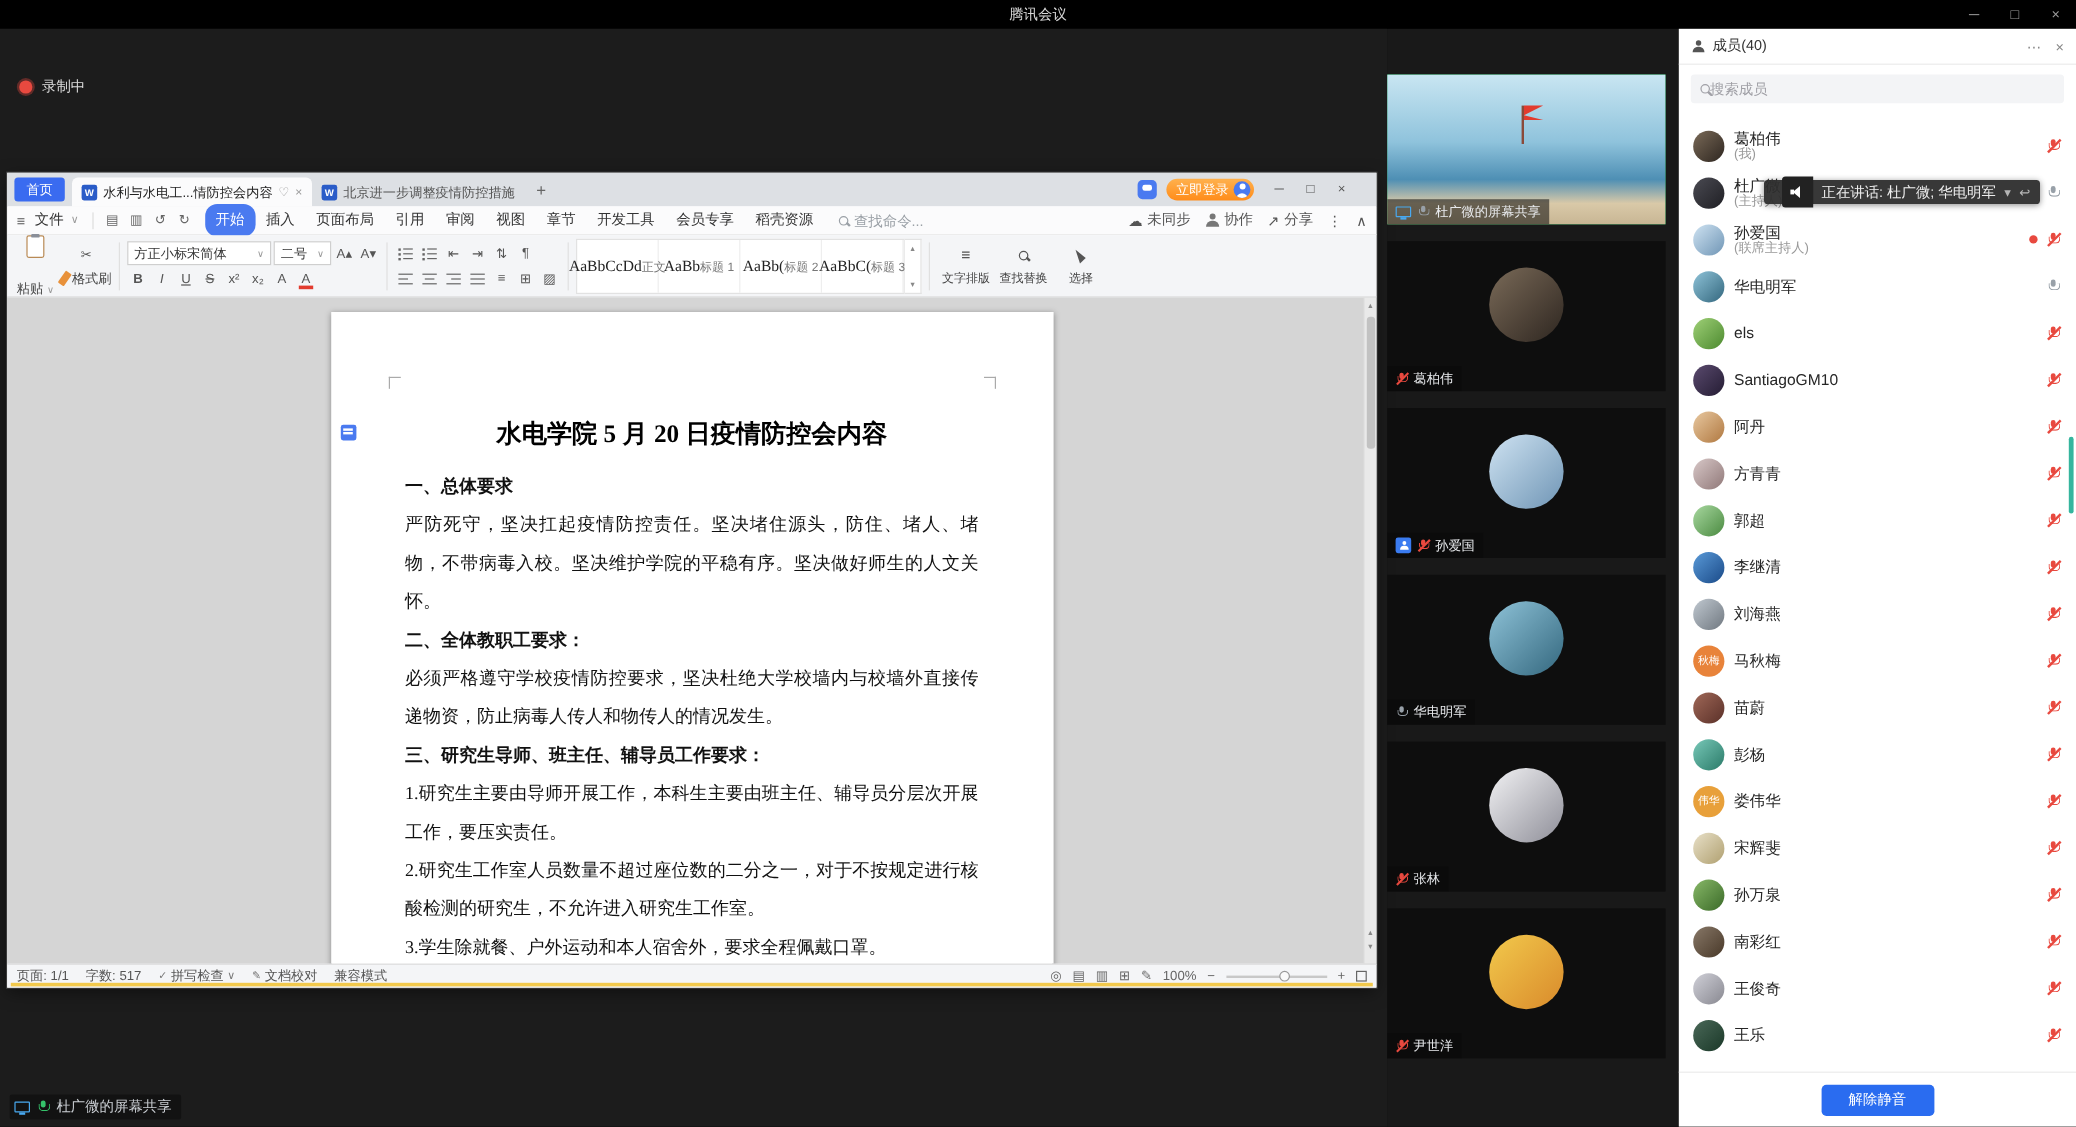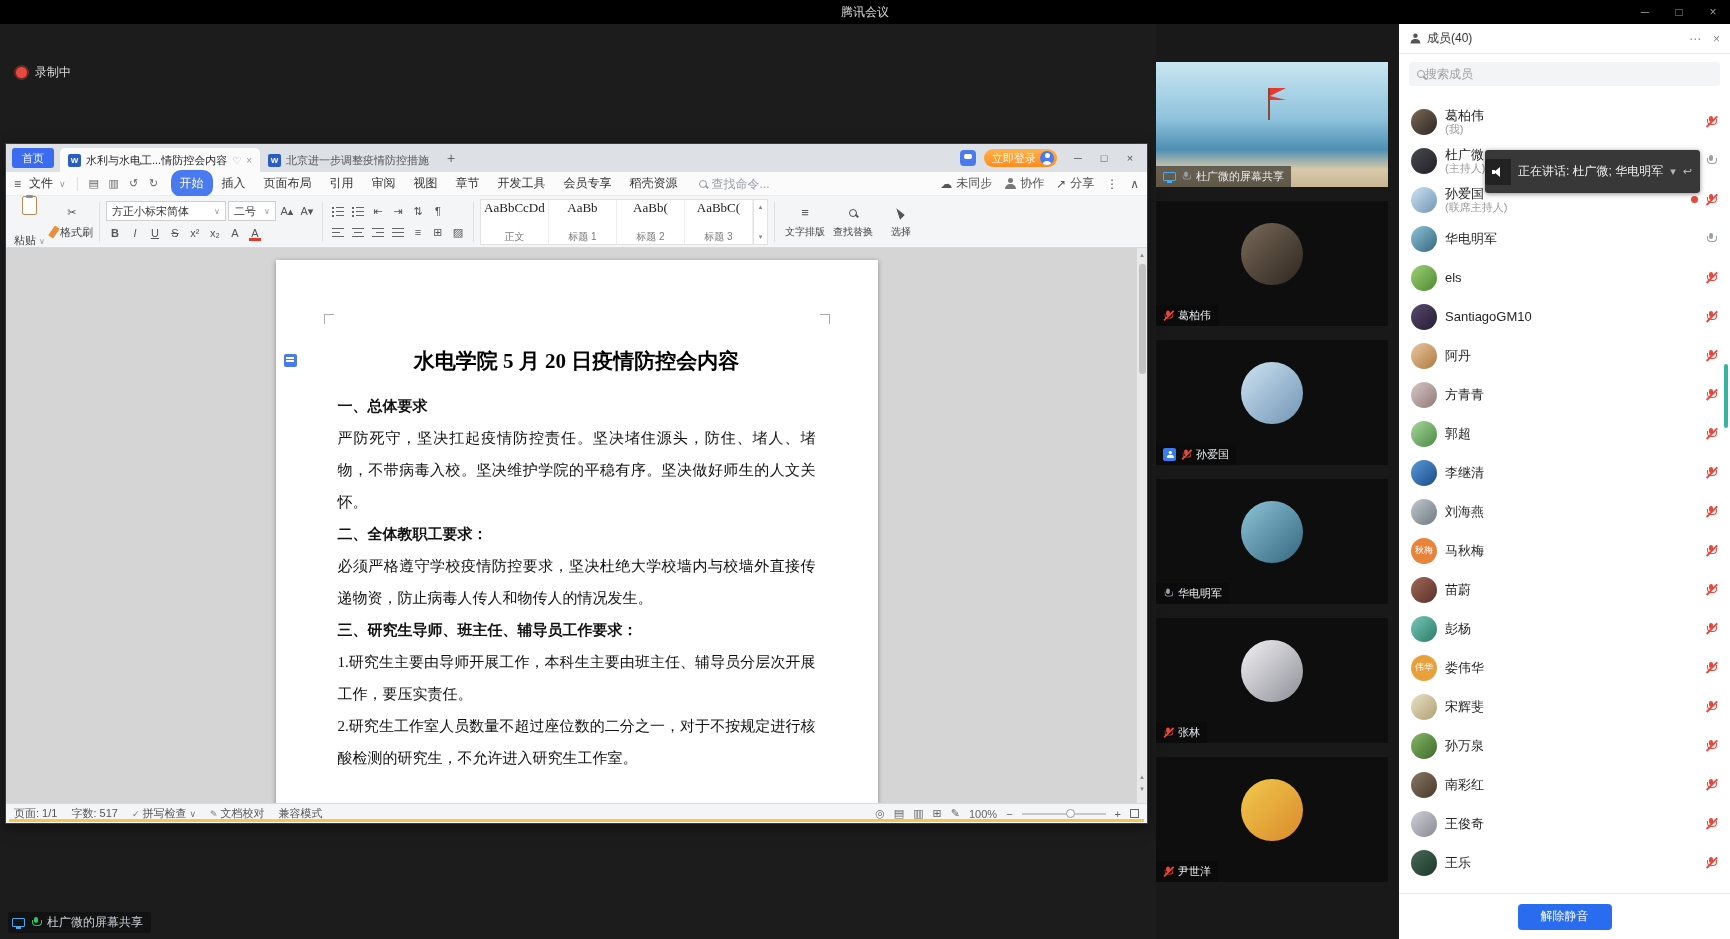--- a/index.html
+++ b/index.html
@@ -44,21 +44,21 @@
 .i-al,.i-bul{width:12px;height:9px;display:inline-block;background-repeat:no-repeat}
 .i-al{background-image:linear-gradient(#666,#666),linear-gradient(#666,#666),linear-gradient(#666,#666);background-size:12px 1px,8px 1px,12px 1px;background-position:0 0,0 4px,0 8px}
 .i-al.center{background-position:0 0,2px 4px,0 8px}
 .i-al.right{background-position:0 0,4px 4px,0 8px}
 .i-al.just{background-size:12px 1px,12px 1px,12px 1px}
 .i-bul{position:relative;background-image:linear-gradient(#666,#666),linear-gradient(#666,#666),linear-gradient(#666,#666);background-size:8px 1px,8px 1px,8px 1px;background-position:4px 0,4px 4px,4px 8px}
 .i-bul::before{content:"";position:absolute;left:0;top:0;width:2px;height:2px;background:#666;box-shadow:0 4px 0 #666,0 8px 0 #666}
 
 
 .wps{position:absolute;left:6px;top:120px;width:1141px;height:679px;background:#fff;display:flex;flex-direction:column;box-shadow:0 0 0 1px #3c3c3c,0 4px 14px rgba(0,0,0,.5)}
-.wps-tabbar{height:28px;background:#dde0e4;display:flex;align-items:center;padding:0 4px 0 6px;flex:none}
+.wps-tabbar{height:28px;background:#dde0e4;display:flex;align-items:center;padding:0 16px 0 6px;flex:none}
 .home-btn{height:20px;padding:0 10px;background:#3a6bf0;color:#fff;font-size:11px;border-radius:3px;display:flex;align-items:center;margin-right:6px}
 .doc-tabs{display:flex;align-items:flex-end;height:100%}
 .doc-tab{height:24px;display:flex;align-items:center;gap:5px;padding:0 8px;font-size:11px;color:#555;border-radius:5px 5px 0 0;white-space:nowrap}
 .doc-tab.active{background:#fbfbfc;color:#222}
 .w-logo{width:13px;height:13px;background:#2a5cc8;border-radius:2px;color:#fff;font-size:8px;font-weight:bold;display:flex;align-items:center;justify-content:center}
 .tab-heart,.tab-close{color:#999;font-size:10px}
 .tab-plus{width:20px;height:20px;display:flex;align-items:center;justify-content:center;color:#666;font-size:14px;margin-left:4px}
 .tabbar-right{margin-left:auto;display:flex;align-items:center;gap:8px}
 .assist-icon{width:16px;height:16px;border-radius:4px;background:#4a7af0;position:relative}
 .assist-icon::after{content:"";position:absolute;left:4px;top:4px;width:8px;height:5px;border-radius:2px;background:#fff}
@@ -98,21 +98,21 @@
 .tb-row{display:flex;align-items:center;gap:2px}
 .combo{display:flex;align-items:center;justify-content:space-between;border:1px solid #cfcfcf;background:#fff;height:20px;padding:0 5px;font-size:11px;color:#333;gap:4px;white-space:nowrap}
 .combo .caret{color:#999;font-size:8px}
 .font-name{width:120px}
 .font-size{width:48px}
 .b{font-weight:bold}.i{font-style:italic}.u{text-decoration:underline}.s{text-decoration:line-through}
 .clr-a{position:relative}
 .clr-a::after{content:"";position:absolute;left:3px;bottom:1px;right:3px;height:3px;background:#e23b2e}
 .hl-a::after{content:"";position:absolute;left:3px;bottom:1px;right:3px;height:3px;background:#f2c94c}
 .styles{display:flex;border:1px solid #e2e2e2;background:#fff;height:46px;align-self:center}
-.style-item{width:68px;border-right:1px solid #eee;display:flex;flex-direction:column;align-items:center;justify-content:space-between}
+.style-item{width:68px;border-right:1px solid #eee;display:flex;flex-direction:row;align-items:center;justify-content:center}
 .sp{font-family:"Liberation Serif","DejaVu Serif",serif;font-size:13px;color:#222;line-height:15px;white-space:nowrap}
 .sl{font-size:10px;color:#777;margin-top:3px;white-space:nowrap}
 .gallery-col{display:flex;flex-direction:column;align-items:center;justify-content:space-between;height:46px;width:14px;border:1px solid #e2e2e2;border-left:none;background:#fff;align-self:center;padding:3px 0;color:#888;font-size:7px}
 .vbtn{width:48px;display:flex;flex-direction:column;align-items:center;justify-content:center;gap:4px;font-size:10px;color:#444}
 .vicon{height:16px;display:flex;align-items:center;justify-content:center;font-size:13px;color:#555}
 
 .wps-doc{flex:1;background:#d5d5d5;position:relative;overflow:hidden}
 .page{position:absolute;left:50%;transform:translateX(-50%);top:12px;width:602px;height:780px;background:#fff;box-shadow:0 1px 5px rgba(0,0,0,.35);padding:86px 62px 0}
 .corner{position:absolute;top:54px;width:10px;height:10px;border-top:1px solid #aaa}
 .corner.cl{left:48px;border-left:1px solid #aaa}
@@ -162,21 +162,21 @@
 .mp-avatar{width:26px;height:26px;border-radius:50%;flex:none;color:#fff;font-size:9px;display:flex;align-items:center;justify-content:center;overflow:hidden}
 .mp-names{flex:1;min-width:0}
 .mp-name{font-size:13px;color:#262626;line-height:15px;white-space:nowrap;overflow:hidden;text-overflow:ellipsis}
 .mp-sub{font-size:11px;color:#999;line-height:13px;white-space:nowrap}
 .rec-dot-s{width:7px;height:7px;border-radius:50%;background:#e8493f;flex:none}
 .mp-scrollthumb{position:absolute;right:2px;top:270px;width:4px;height:64px;border-radius:2px;background:#35b59e}
 .mp-footer{height:46px;border-top:1px solid #ececec;display:flex;align-items:center;justify-content:center;flex:none}
 .unmute{width:94px;height:26px;background:#2a6cf0;color:#fff;font-size:12px;border:none;border-radius:4px}
 
 
-.speak-tip{position:absolute;top:150px;right:30px;height:43px;background:rgba(45,45,45,.95);border-radius:3px;display:flex;align-items:center;padding:0 8px 0 0;gap:7px;color:#ededed;font-size:12px;box-shadow:0 1px 5px rgba(0,0,0,.45);z-index:40;white-space:nowrap}
+.speak-tip{position:absolute;top:150px;right:30px;height:20px;background:rgba(45,45,45,.95);border-radius:3px;display:flex;align-items:center;padding:0 8px 0 15px;gap:7px;color:#ededed;font-size:12px;box-shadow:0 1px 5px rgba(0,0,0,.45);z-index:40;white-space:nowrap}
 .tip-iconbox{width:26px;height:26px;background:#222;border-radius:3px 0 0 3px;display:flex;align-items:center;justify-content:center}
 .tip-btn{color:#b5b5b5;font-size:11px}
 </style>
 </head>
 <body>
 
 <div class="app">
 
   <div class="titlebar">
     <div class="tb-title">腾讯会议</div>
@@ -420,20 +420,21 @@
                 <p class="para head">二、全体教职工要求：</p>
 
                 <p class="para">必须严格遵守学校疫情防控要求，坚决杜绝大学校墙内与校墙外直接传递物资，防止病毒人传人和物传人的情况发生。</p>
 
                 <p class="para head">三、研究生导师、班主任、辅导员工作要求：</p>
 
                 <p class="para">1.研究生主要由导师开展工作，本科生主要由班主任、辅导员分层次开展工作，要压实责任。</p>
 
                 <p class="para">2.研究生工作室人员数量不超过座位数的二分之一，对于不按规定进行核酸检测的研究生，不允许进入研究生工作室。</p>
 
+                <p class="para">3.学生除就餐、户外运动和本人宿舍外，要求全程佩戴口罩。</p>
 
               </div>
           </div>
           <div class="doc-scroll">
             <span class="arr" style="top:3px">▴</span>
             <div class="thumb"></div>
             <div class="pagebtns">
               <span>▴</span>
               <span>▾</span>
             </div>

